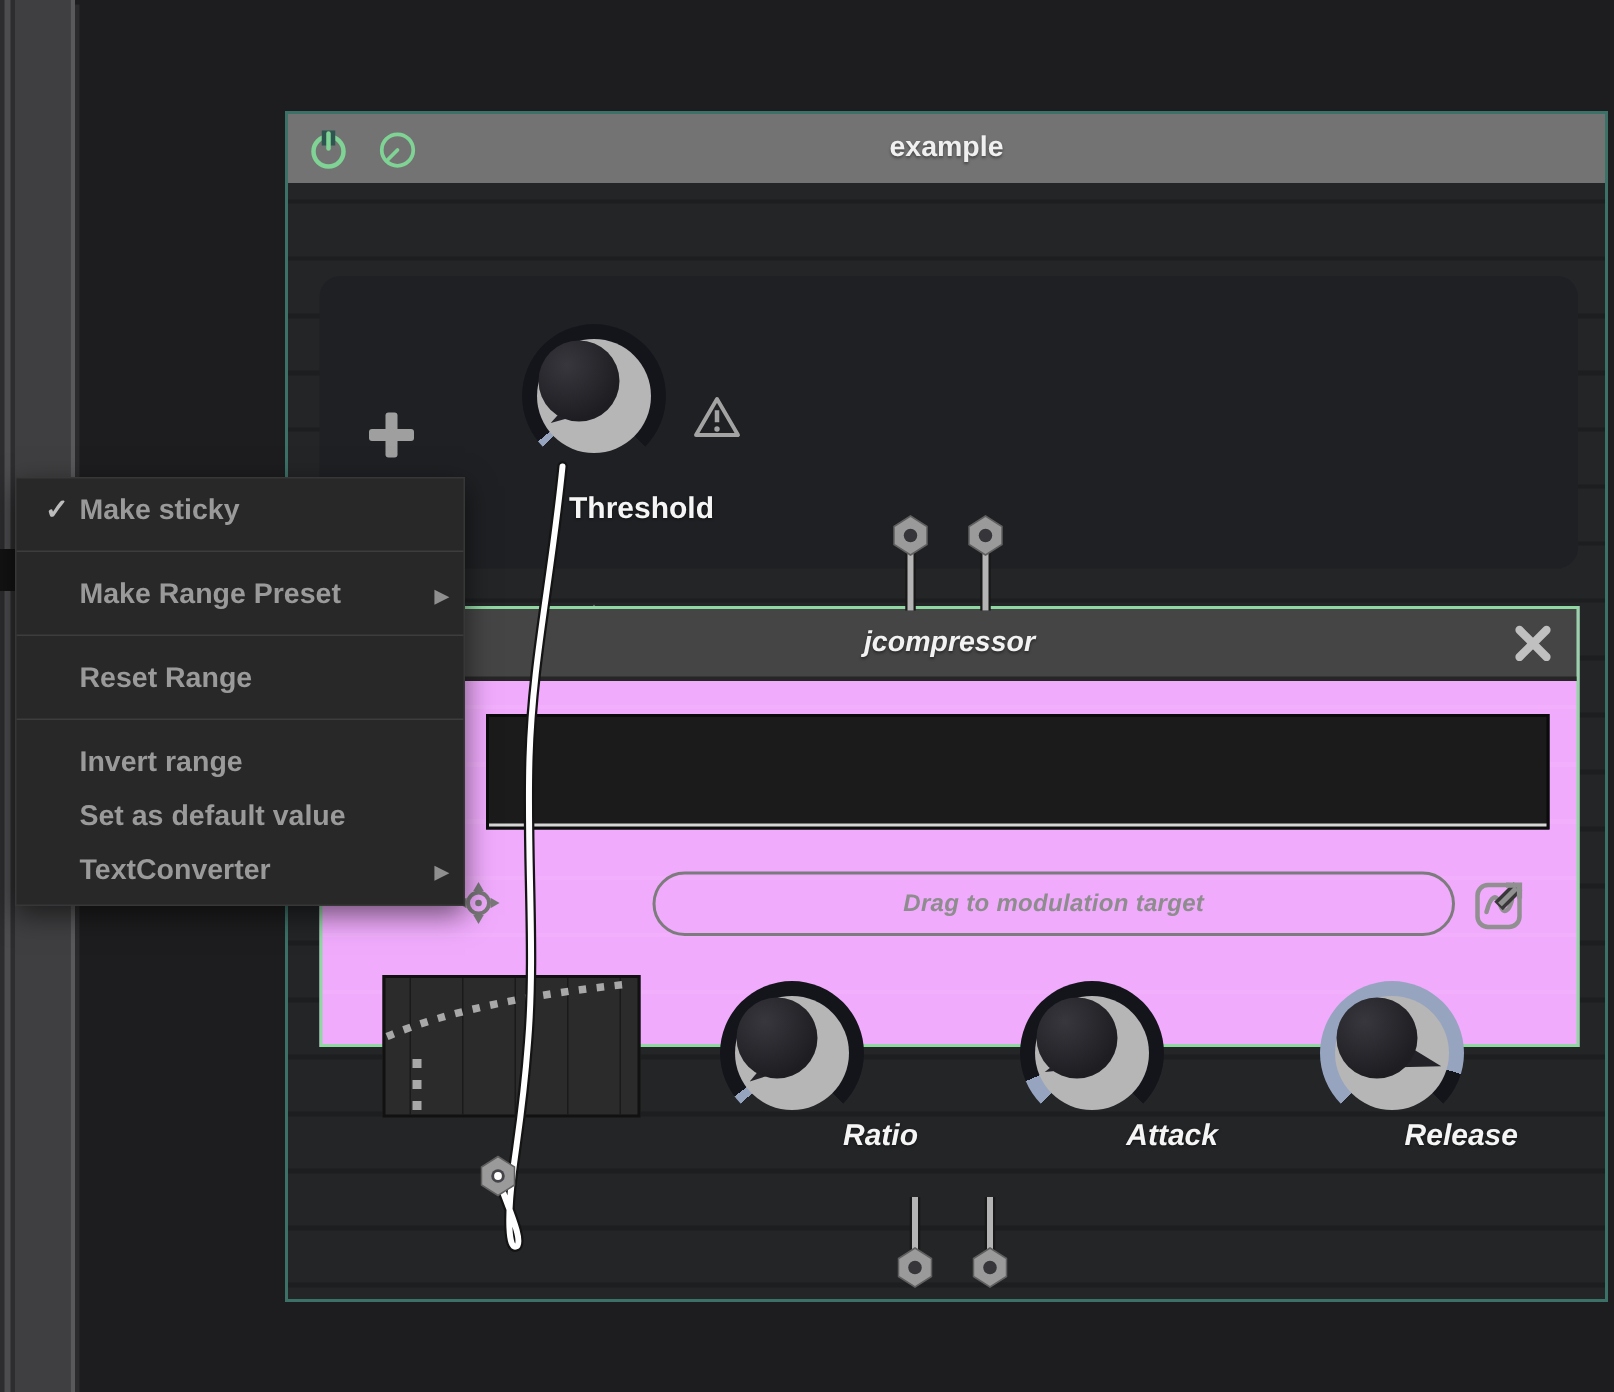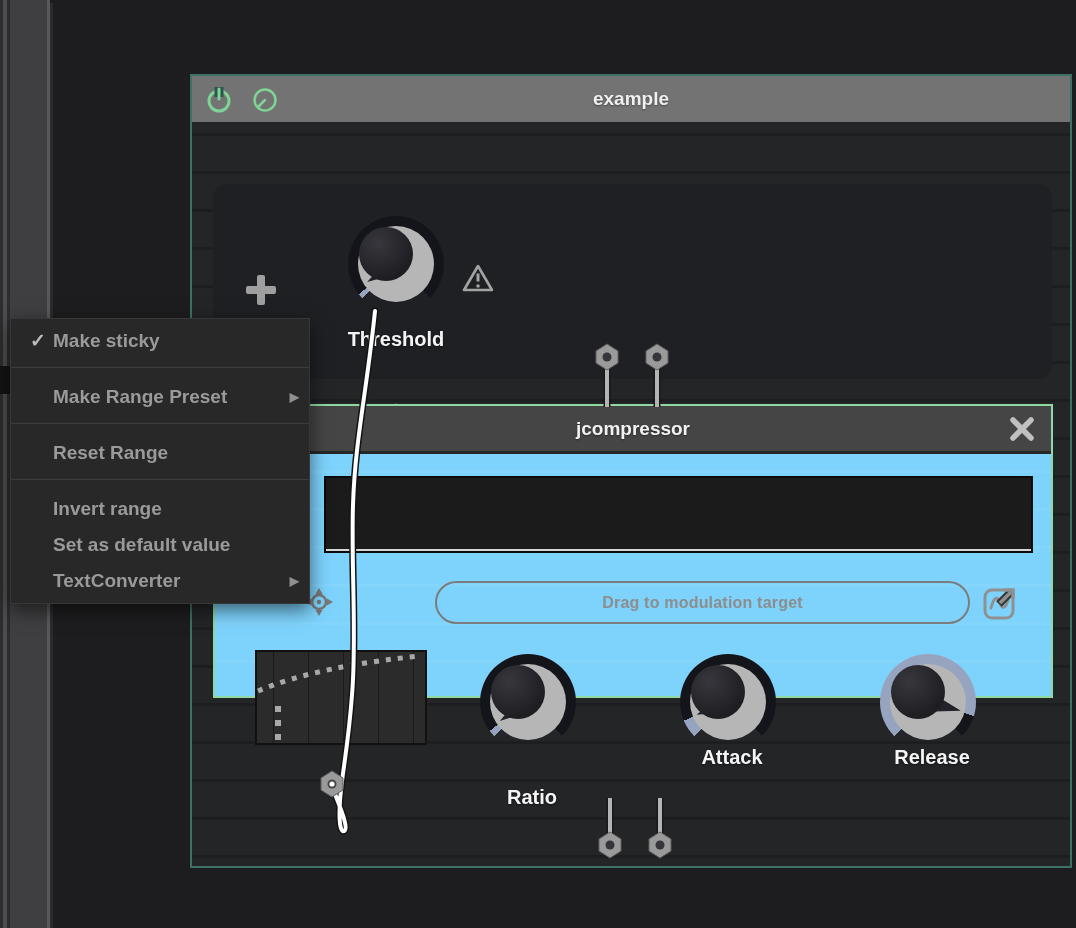--- a/index.html
+++ b/index.html
@@ -61,21 +61,21 @@
     background:radial-gradient(circle at 35% 30%, #37373d, #1d1d22 72%);
   }
   .knob .pointer{
     position:absolute;left:50%;bottom:50%;width:0;height:0;
     border:10px solid transparent;border-top-width:0;
     border-bottom:34px solid #222228;
     transform-origin:50% 100%;
     transform:translateX(-50%) rotate(var(--ang));
   }
   .knob-label{
-    text-align:center;font-weight:700;font-size:20px;color:#f5f5f5;
+    text-align:right;font-weight:700;font-size:20px;color:#f5f5f5;
     text-shadow:0 1px 2px rgba(0,0,0,.5);
   }
 
   
   .ctx-menu{
     left:10px;top:318px;width:300px;
     background:#282828;border:1px solid #373737;box-sizing:border-box;
     box-shadow:0 6px 18px rgba(0,0,0,.55);
     padding:4px 0;z-index:40;
   }
@@ -89,21 +89,21 @@
     color:#bcbcbc;font-size:19px;font-weight:700;
   }
   .ctx-arrow{
     position:absolute;right:10px;top:0;color:#8f8f8f;font-size:12px;
   }
   .ctx-sep{height:1px;background:#3d3d3d;margin:8px 0 11px 0;}
 
   
   .win-comp{
     left:213px;top:404px;width:840px;height:294px;
-    border:2px solid #8fd8a2;background:#7dd3fc;box-sizing:border-box;z-index:10;
+    border:2px solid #8fd8a2;background:#f0abfc;box-sizing:border-box;z-index:10;font-style:italic;
   }
   .win-comp-body{
     position:absolute;inset:0;
     background-image:repeating-linear-gradient(180deg, rgba(255,255,255,.05) 0 3px, transparent 3px 38px);
     background-position:0 26px;
   }
   .win-comp-header{
     left:0;top:0;right:0;height:45px;background:#454545;
     border-bottom:3px solid #262626;
   }
@@ -236,21 +236,21 @@
       <div class="vline" style="left:121px;"></div>
       <div class="vline" style="left:156px;"></div>
     </div>
 
     <div class="abs knob" style="left:265px;top:248px;--fa:8deg;--ang:-124deg;--fillcol:#97a4c0;">
       <div class="arc"></div>
       <div class="dial"></div>
       <div class="pointer"></div>
       <div class="core"></div>
     </div>
-    <div class="abs knob-label" style="left:237px;top:340px;width:160px;margin-top:40px;">Ratio</div>
+    <div class="abs knob-label" style="left:237px;top:340px;width:160px;">Ratio</div>
 
     <div class="abs knob" style="left:465px;top:248px;--fa:22deg;--ang:-112deg;--fillcol:#97a4c0;">
       <div class="arc"></div>
       <div class="dial"></div>
       <div class="pointer"></div>
       <div class="core"></div>
     </div>
     <div class="abs knob-label" style="left:437px;top:340px;width:160px;">Attack</div>
 
     <div class="abs knob" style="left:665px;top:248px;--fa:242deg;--ang:105deg;--fillcol:#97a4c0;">

